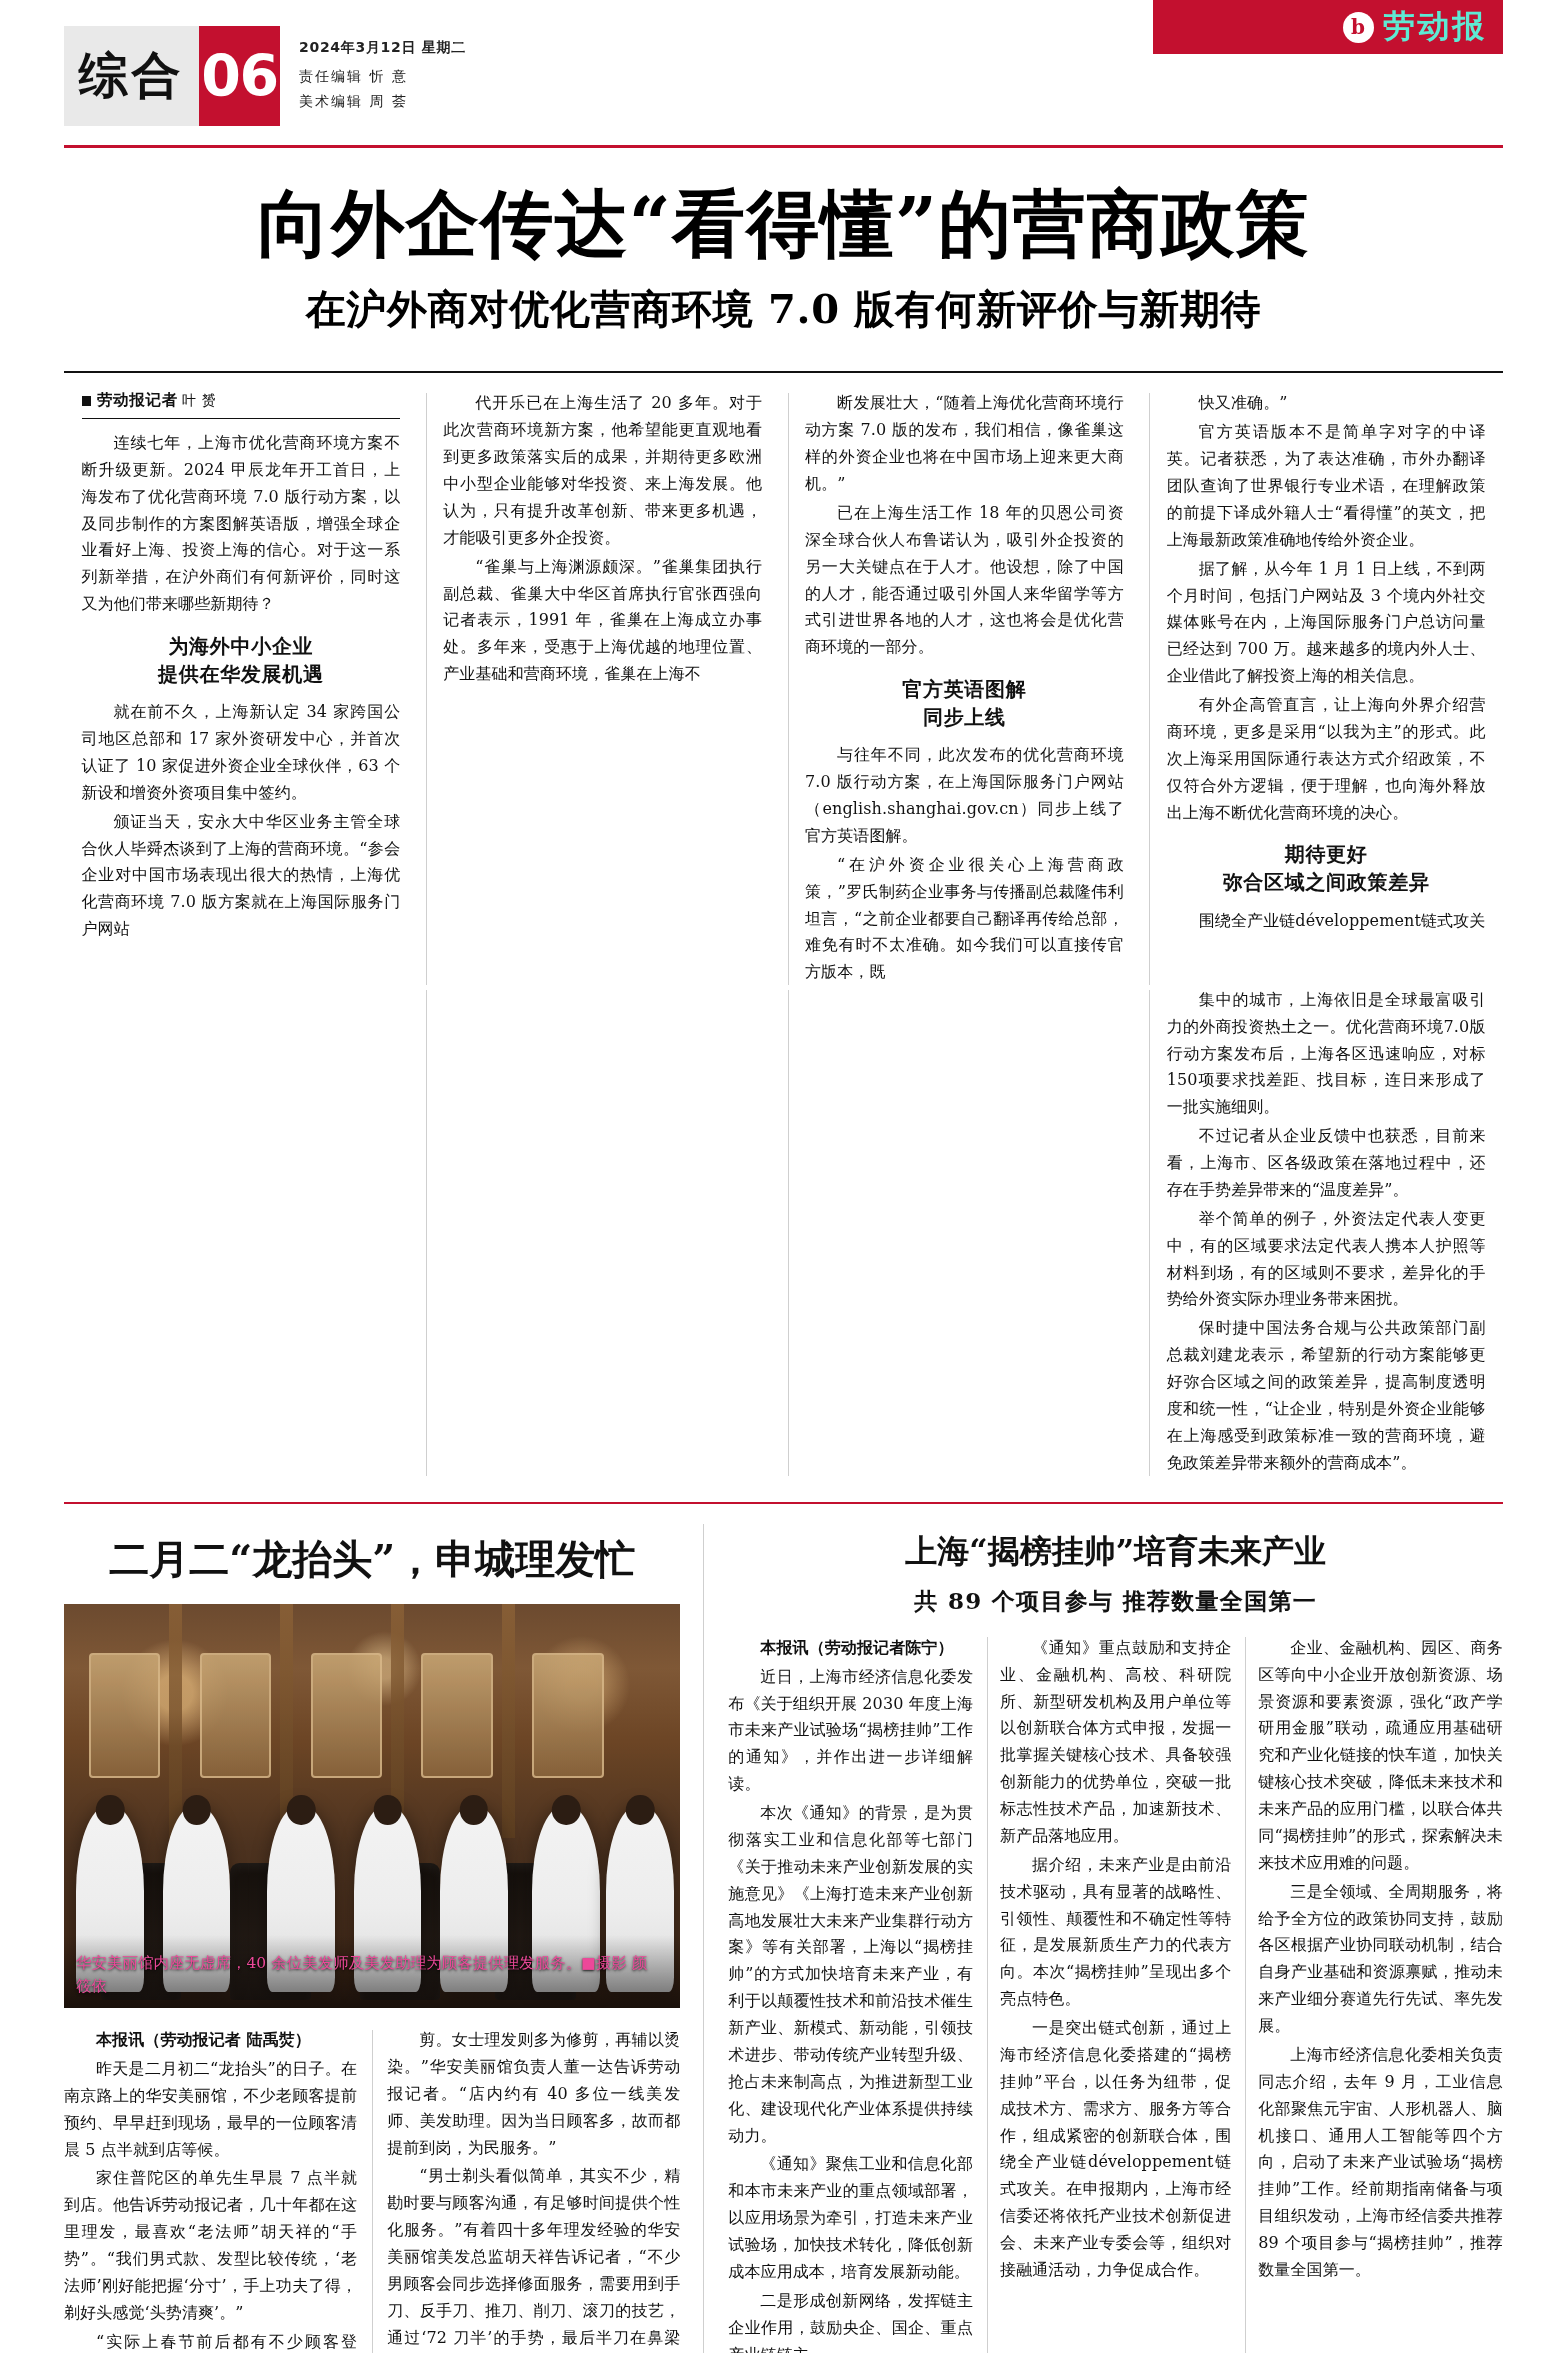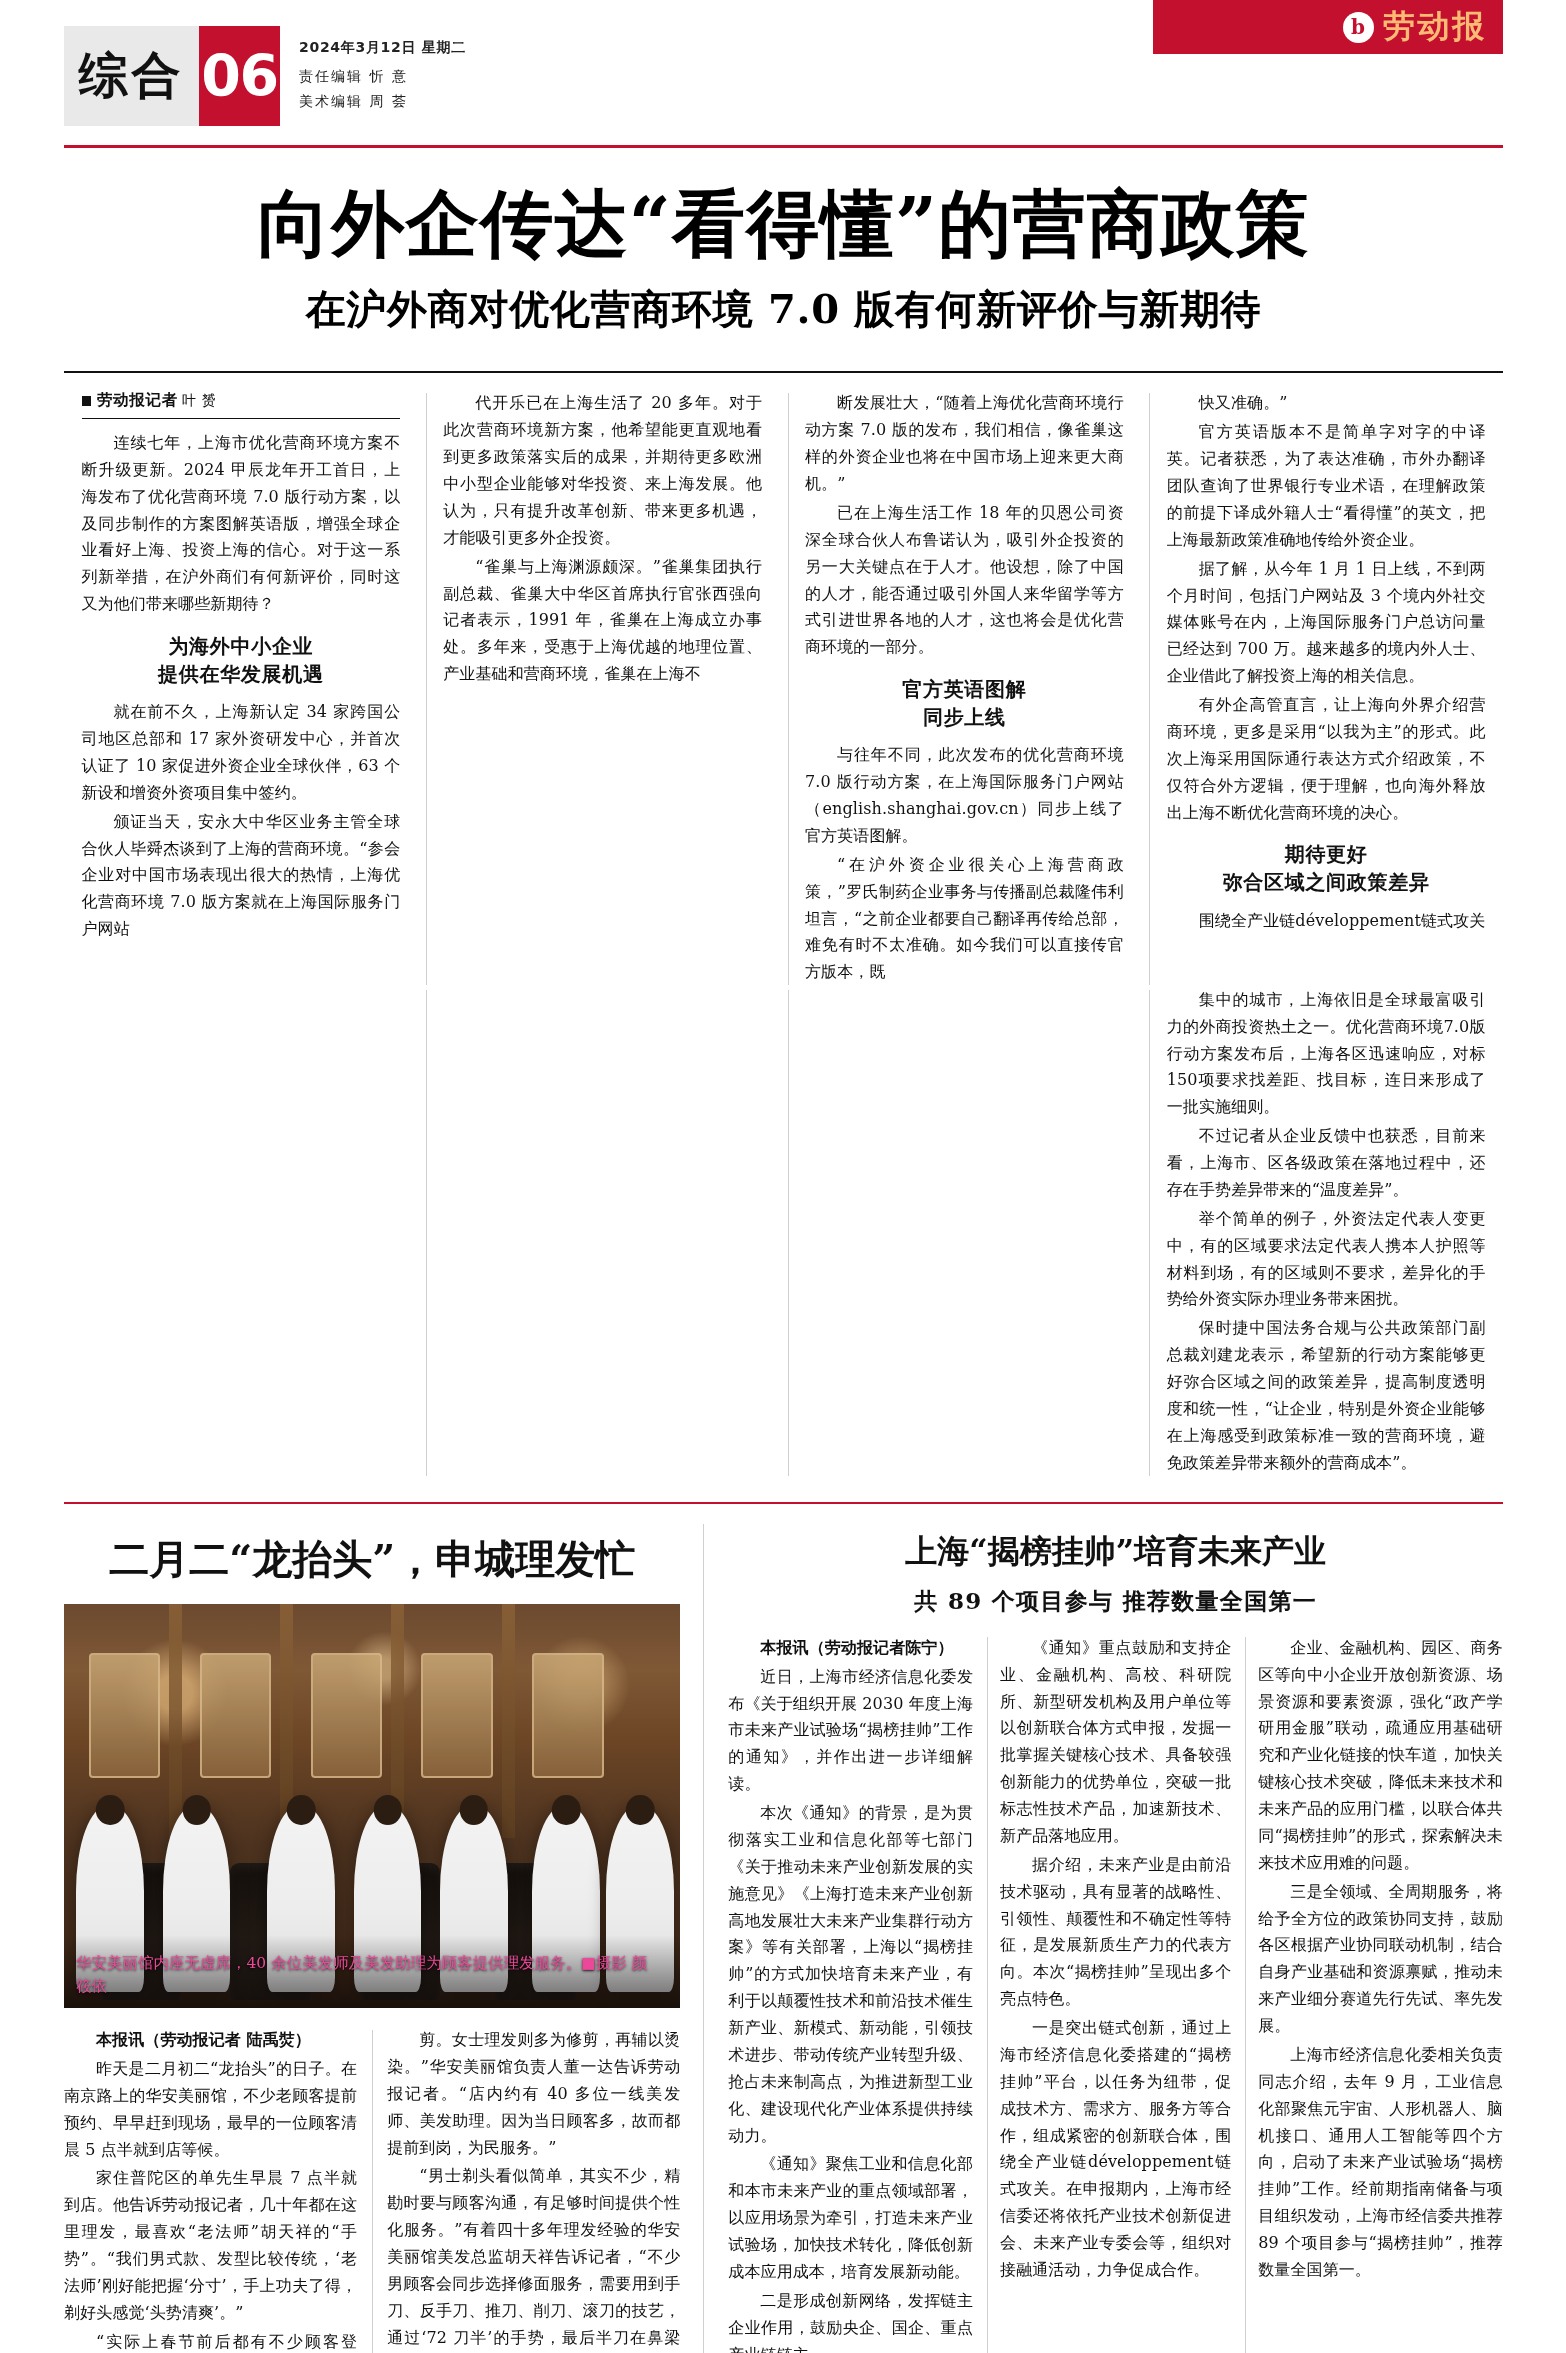--- a/index.html
+++ b/index.html
@@ -97,21 +97,21 @@
     color: #c3102f;
     display: flex;
     align-items: center;
     justify-content: center;
     font-weight: bold;
     font-size: 20px;
     margin-right: 9.4px;
     font-family: "DejaVu Serif", serif;
   }
   .logo-text {
-    color: #fdba74;
+    color: #5eead4;
     font-family: "DejaVu Serif", "Liberation Serif", serif;
     font-weight: bold;
     font-size: 32px;
     letter-spacing: 2.7px;
   }
 
   
   .lead-head {
     text-align: center;
     padding: 35px 0 6.7px 0;

